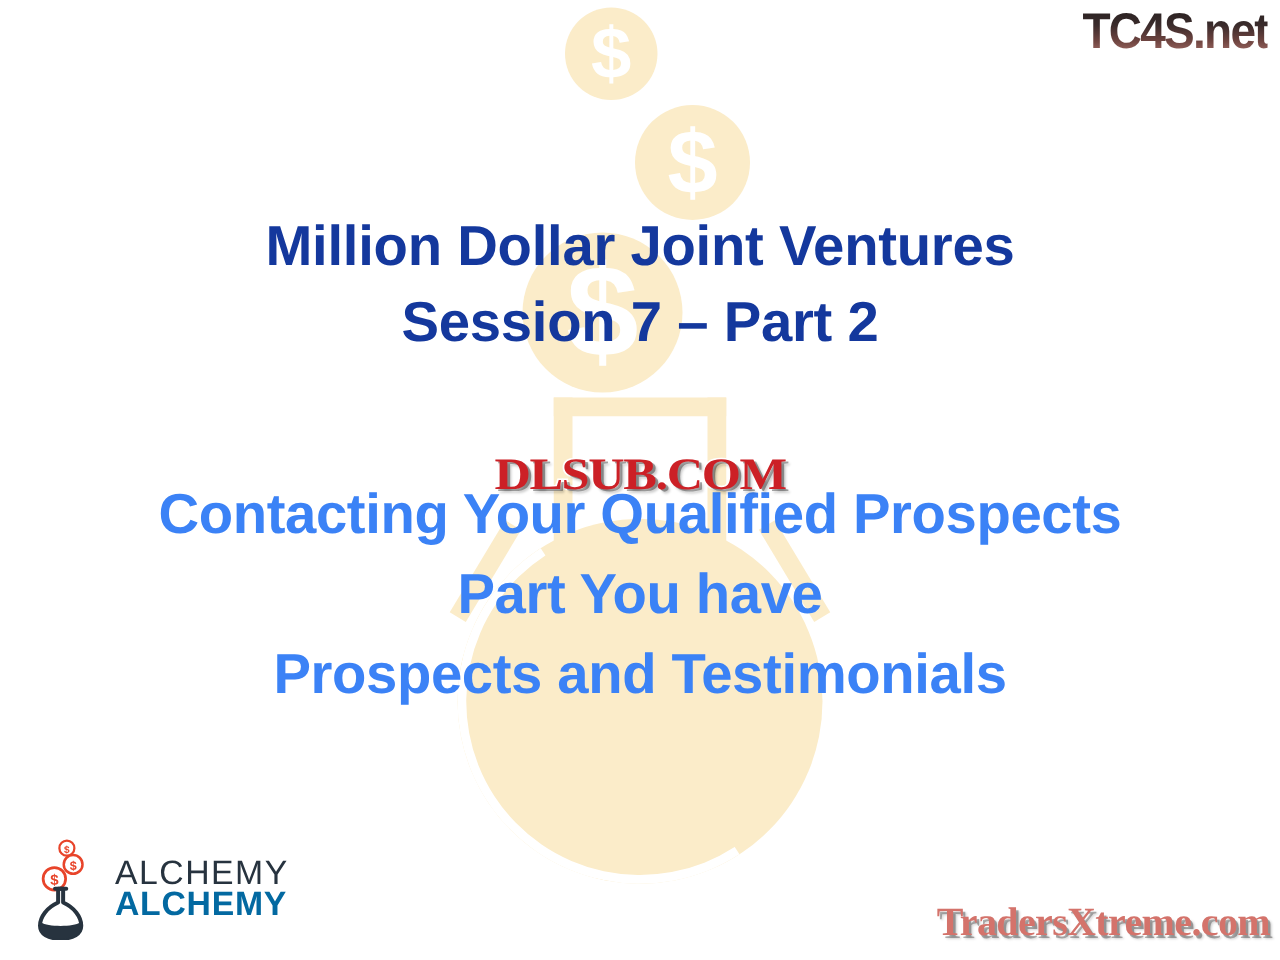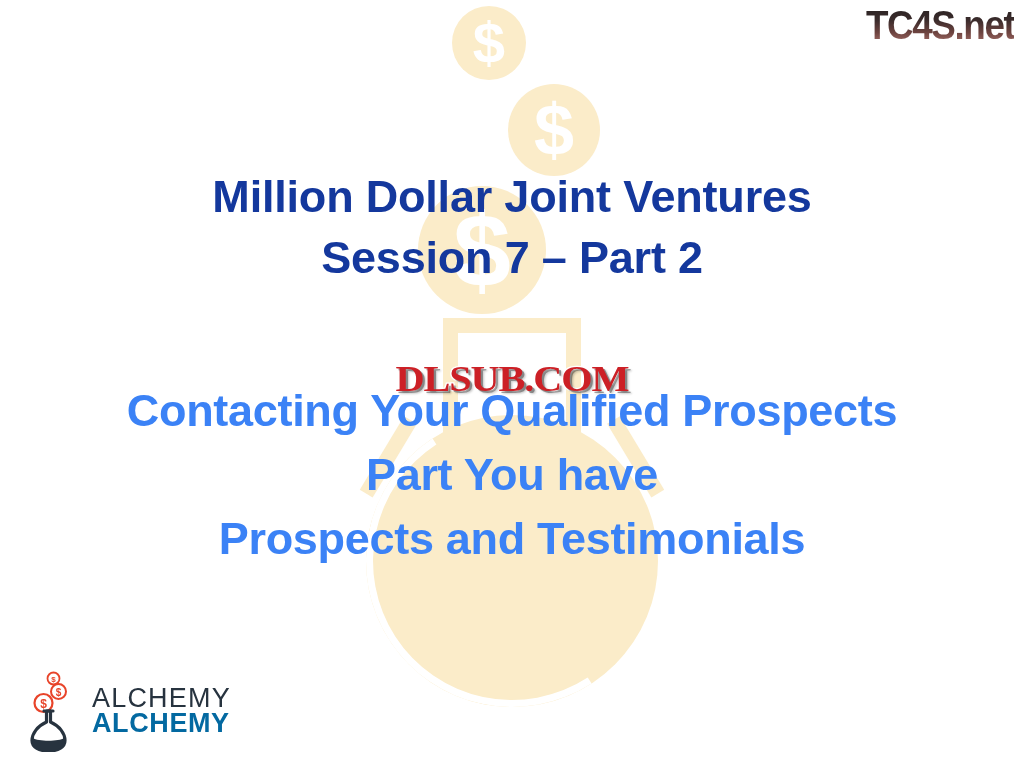--- a/index.html
+++ b/index.html
@@ -253,20 +253,21 @@
       <span class="bline">Contacting Your Qualified Prospects</span>
       <span class="bline">Part You have</span>
       <span class="bline">Prospects and Testimonials</span>
     </div>
   </div>
 
   <div id="tc4s-watermark">TC4S.net</div>
 
   <div id="dlsub-watermark">DLSUB.COM</div>
 
+  <div id="tx-watermark">TradersXtreme.com</div>
 
   <div id="profit-alchemy-logo">
 
     <svg id="pa-mark" viewBox="0 0 56 82">
 
       <circle cx="25.5" cy="8.5" r="6" fill="none" stroke="#e8442a" stroke-width="1.8"></circle>
       <text x="25.5" y="12" font-family="'Liberation Sans',sans-serif" font-size="8" font-weight="bold" fill="#e8442a" text-anchor="middle">$</text>
 
       <circle cx="30.5" cy="21.5" r="7.5" fill="none" stroke="#e8442a" stroke-width="2"></circle>
       <text x="30.5" y="26" font-family="'Liberation Sans',sans-serif" font-size="10" font-weight="bold" fill="#e8442a" text-anchor="middle">$</text>

